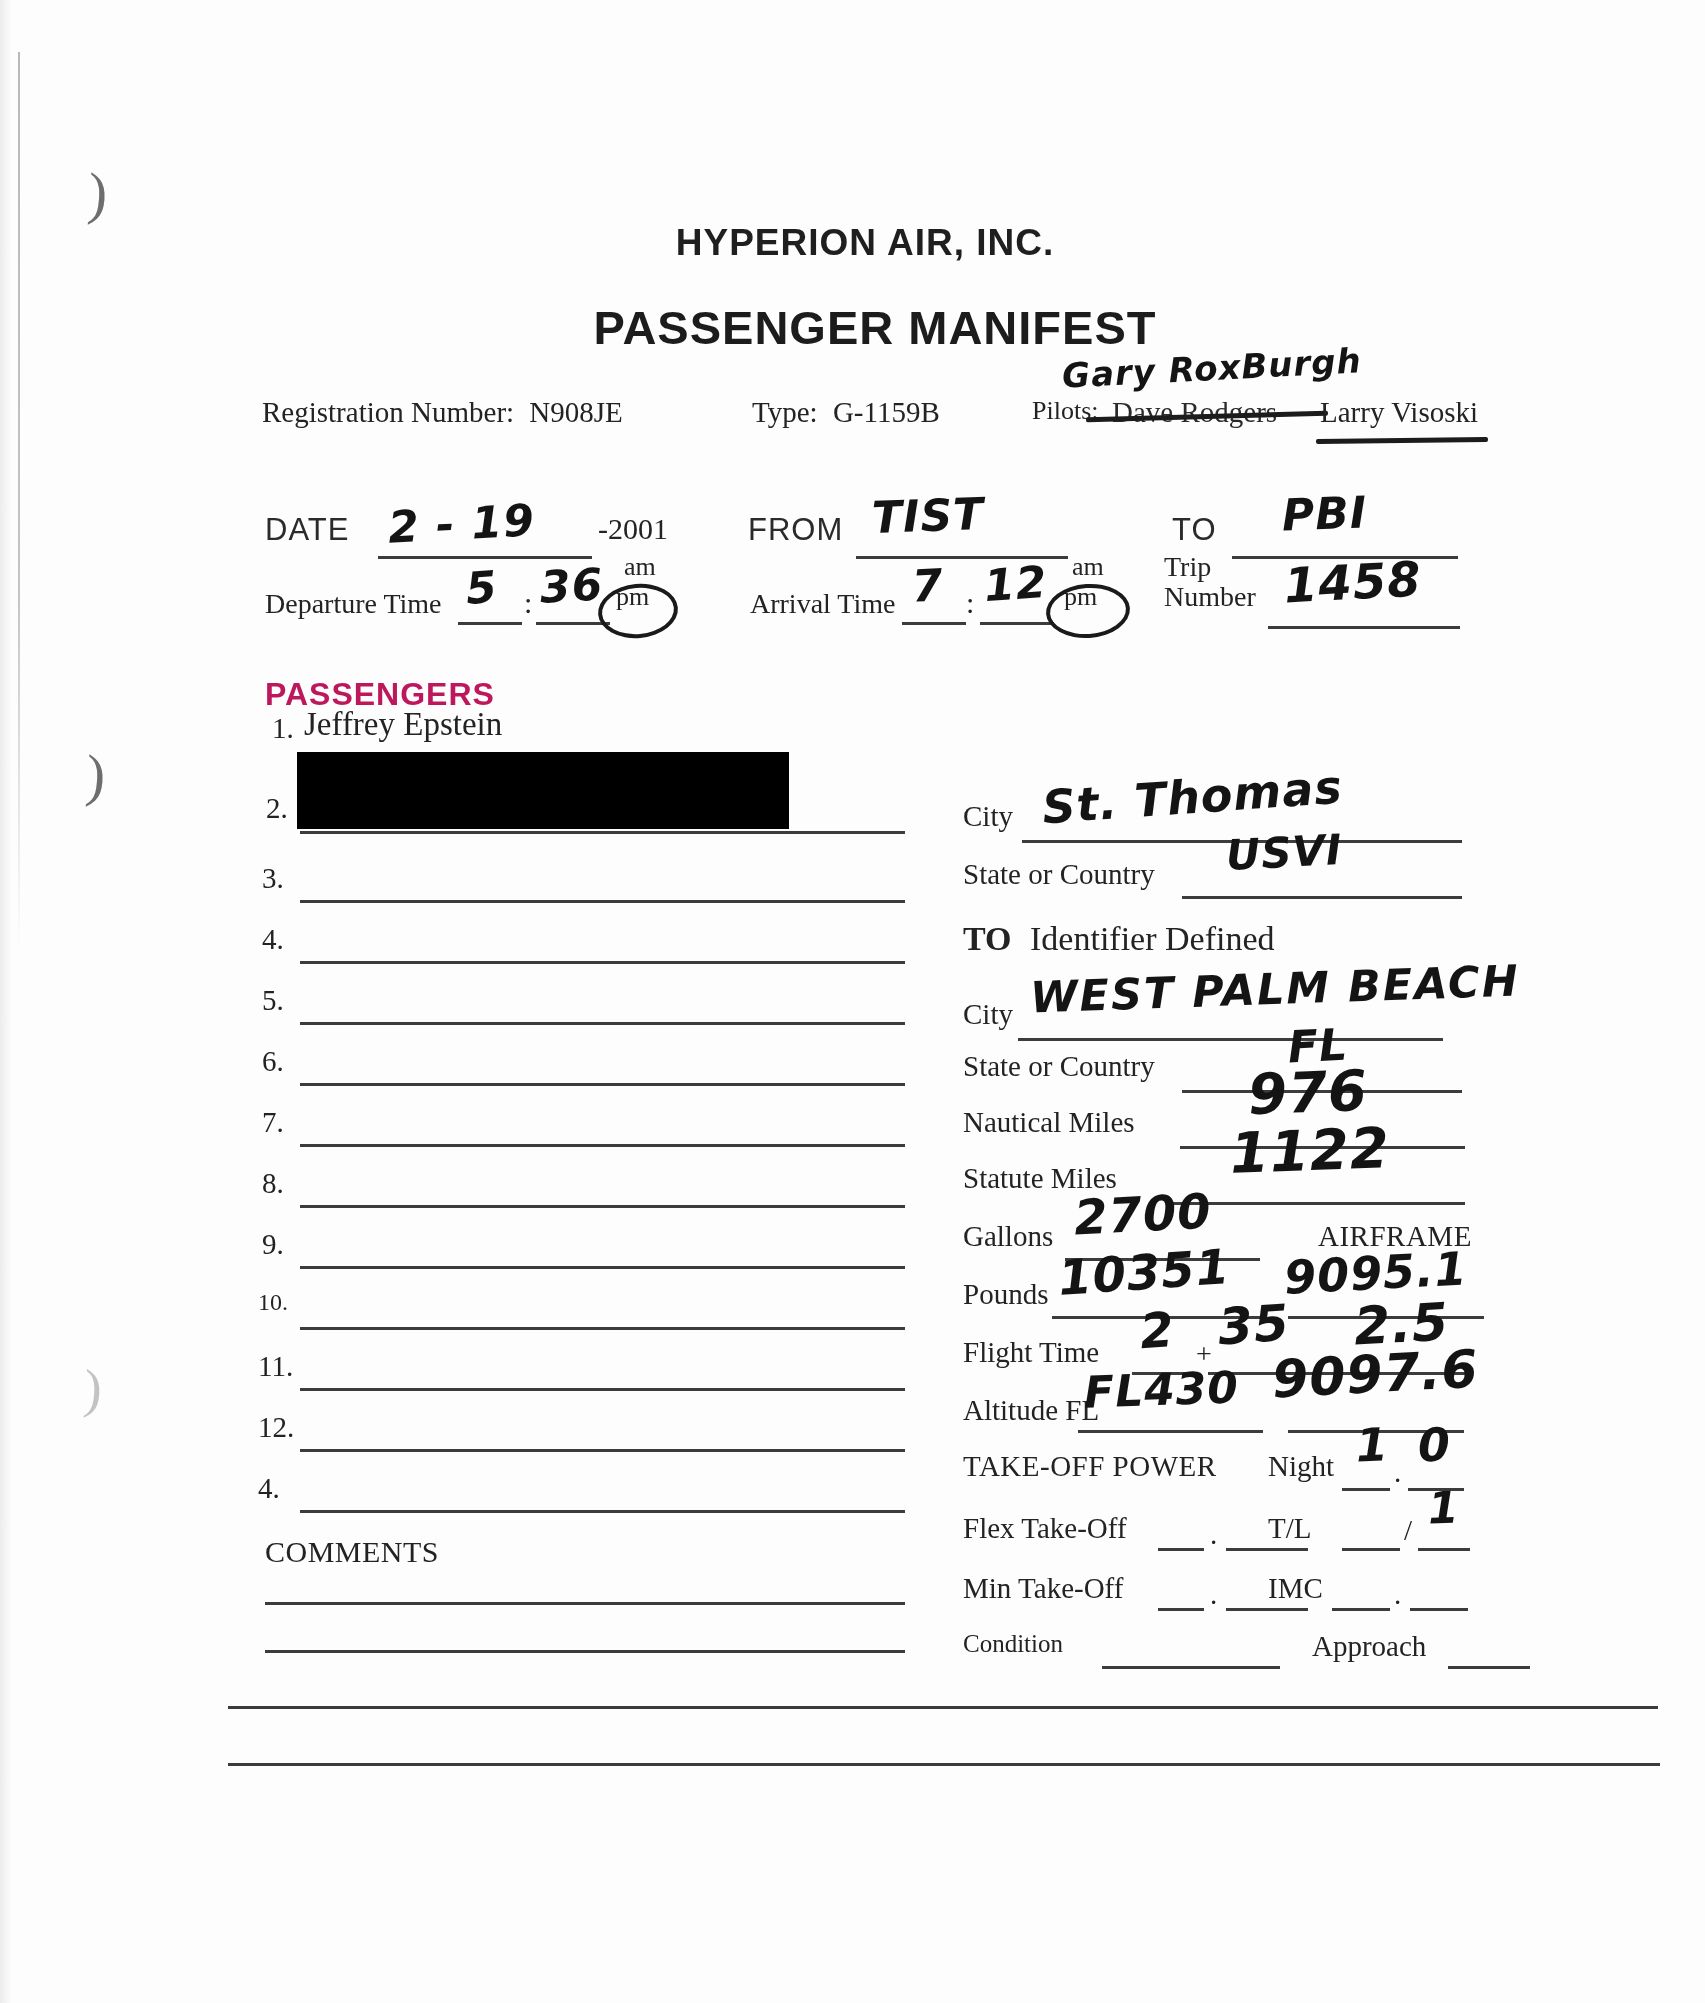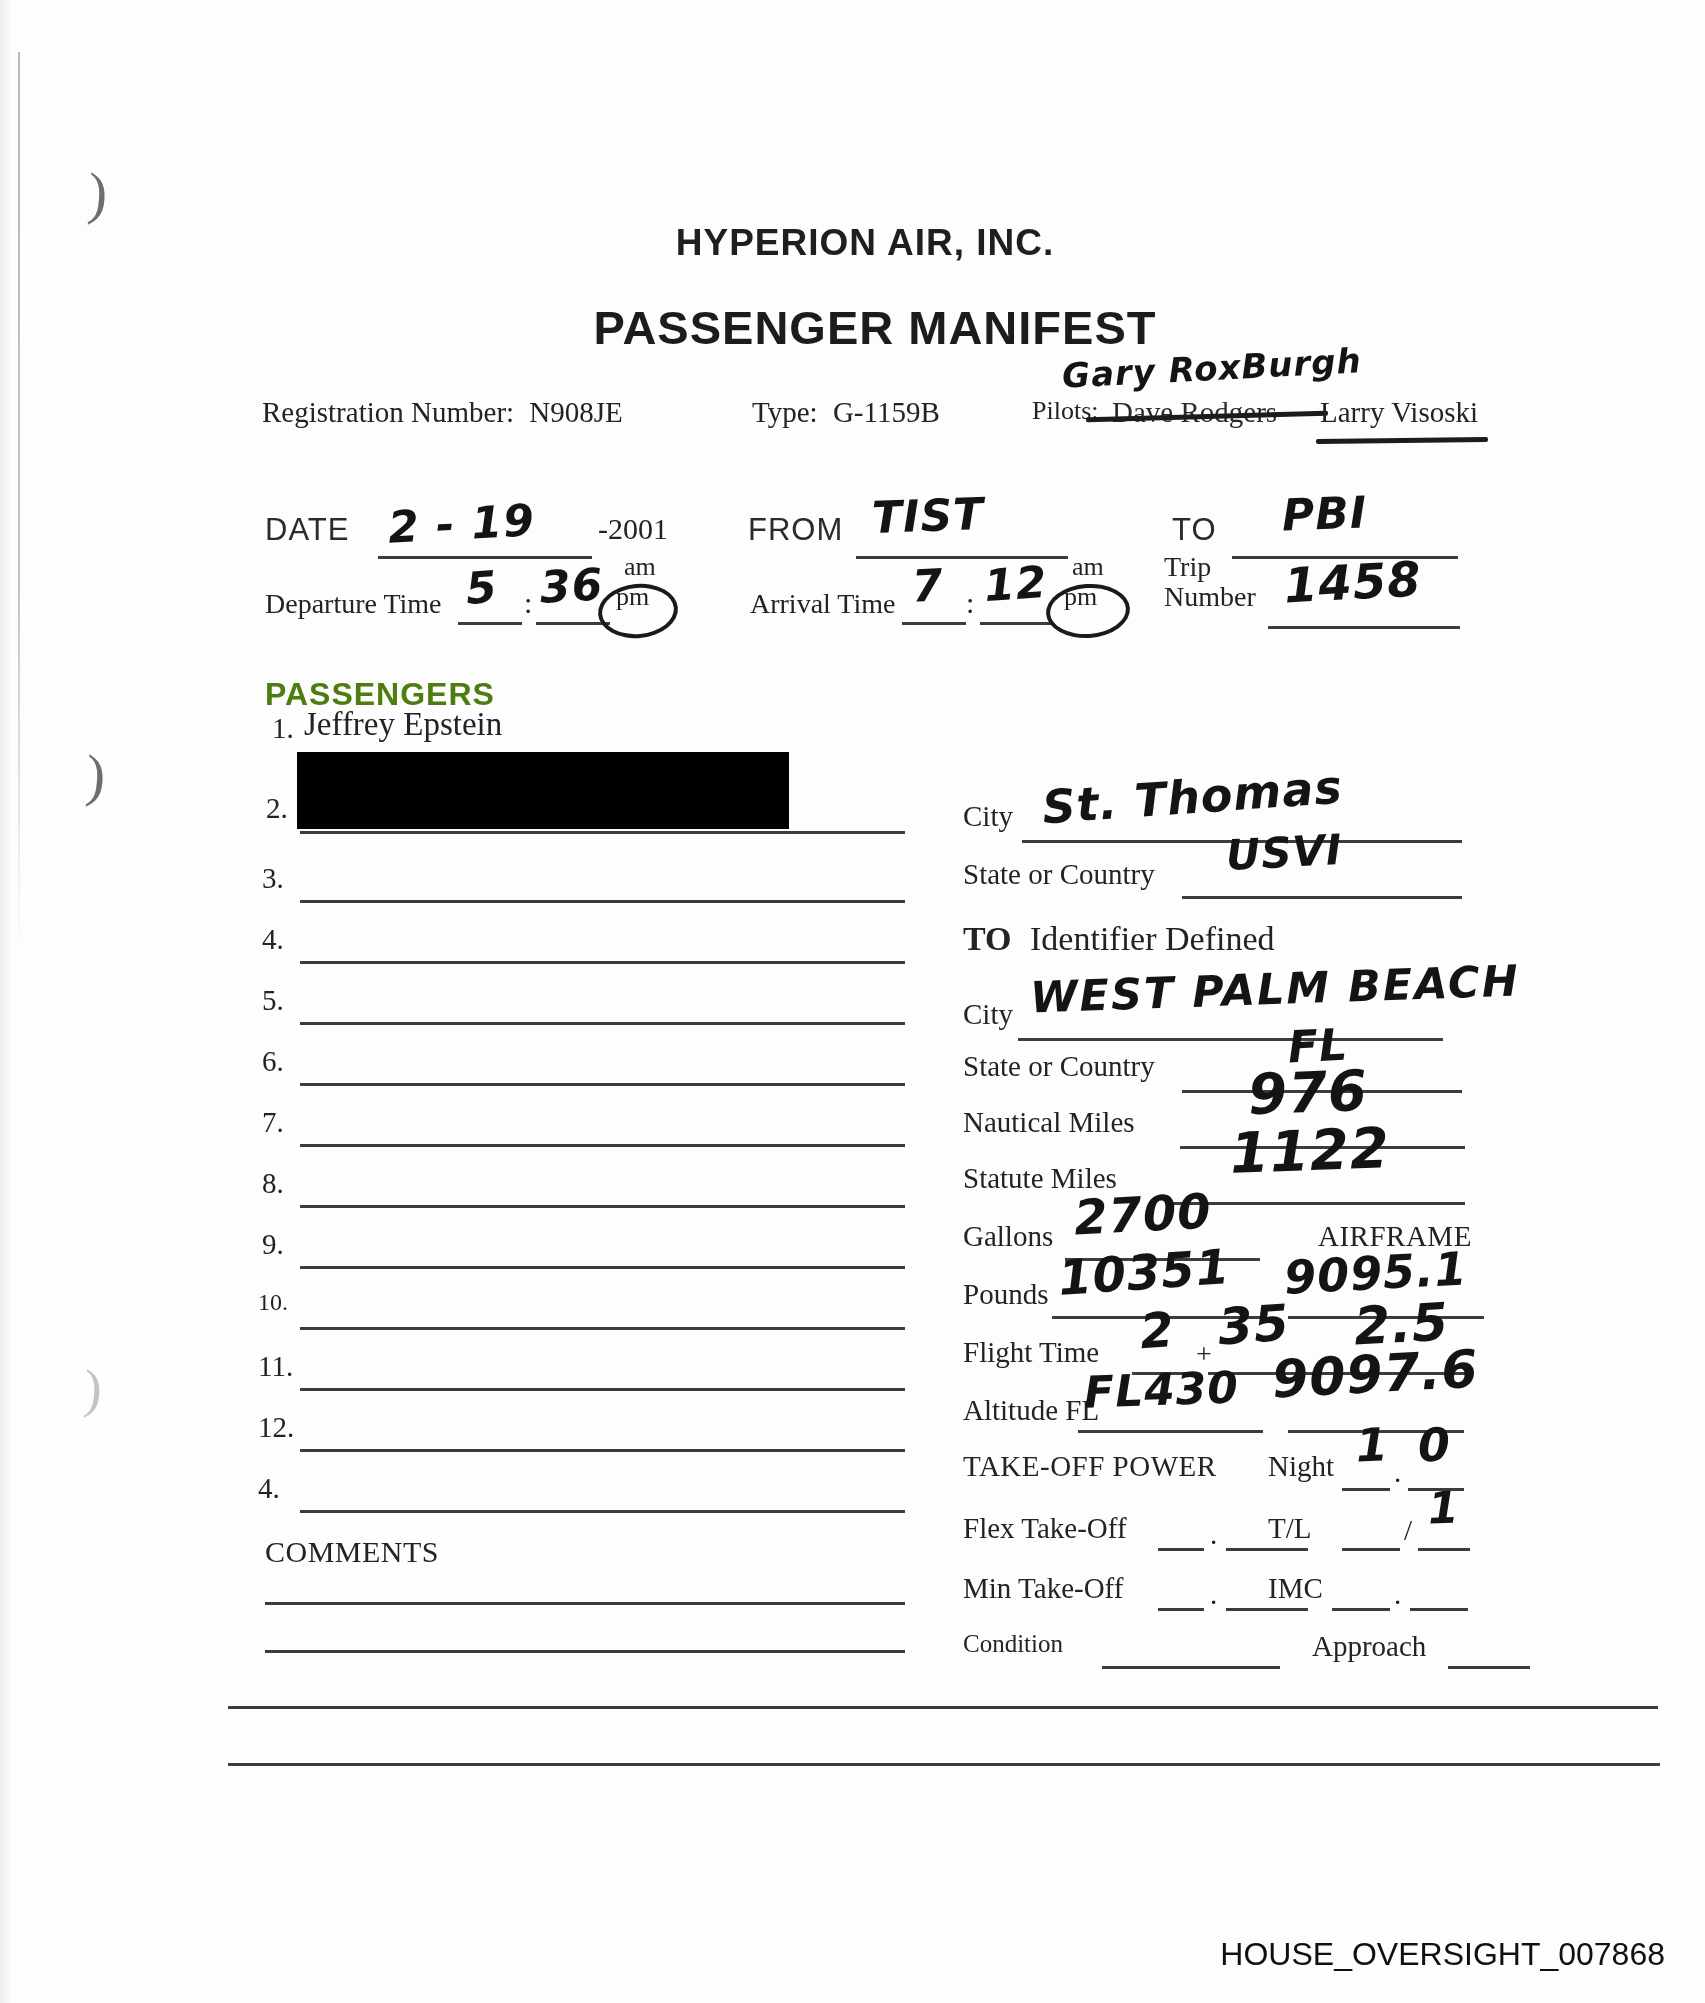--- a/index.html
+++ b/index.html
@@ -88,21 +88,21 @@
   </div>
   <div class="circ" style="left:1046px;top:584px;width:76px;height:46px;transform:rotate(-4deg);"></div>
 
   <div class="t stack" style="left:1164px;top:552px;font-size:28px;">
     <span style="display:block;">Trip</span>
     <span style="display:block;">Number</span>
   </div>
   <div class="ln" style="left:1268px;top:626px;width:192px;"></div>
   <div class="hw" style="left:1284px;top:554px;font-size:48px;transform:rotate(-3deg);">1458</div>
 
-  <div class="abs s" style="left:265px;top:676px;font-size:32px;letter-spacing:1px;color:#4d7c0f;font-weight:600;">PASSENGERS</div>
+  <div class="abs s" style="left:265px;top:676px;font-size:32px;letter-spacing:1px;color:#be185d;font-weight:600;">PASSENGERS</div>
 
   <div class="t" style="left:272px;top:712px;font-size:29px;">1.</div>
   <div class="t" style="left:304px;top:706px;font-size:33px;">Jeffrey Epstein</div>
 
   <div class="t" style="left:266px;top:792px;font-size:29px;">2.</div>
   <div class="ln" style="left:300px;top:831px;width:605px;"></div>
   <div class="redact" style="left:297px;top:752px;width:492px;height:77px;"></div>
 
   <div class="t" style="left:262px;top:862px;font-size:29px;">3.</div>
   <div class="ln" style="left:300px;top:900px;width:605px;"></div>
@@ -220,15 +220,14 @@
   <div class="t" style="left:1268px;top:1572px;font-size:29px;">IMC</div>
   <div class="ln" style="left:1332px;top:1608px;width:58px;"></div>
   <div class="t" style="left:1394px;top:1578px;font-size:29px;">.</div>
   <div class="ln" style="left:1410px;top:1608px;width:58px;"></div>
 
   <div class="t" style="left:963px;top:1630px;font-size:25px;">Condition</div>
   <div class="ln" style="left:1102px;top:1666px;width:178px;"></div>
   <div class="t" style="left:1312px;top:1630px;font-size:29px;">Approach</div>
   <div class="ln" style="left:1448px;top:1666px;width:82px;"></div>
 
-  <div class="abs s" style="left:1095px;top:1936px;width:570px;text-align:right;font-size:32px;color:#101010;">HOUSE_OVERSIGHT_007868</div>
 
 </div>
 
 </body></html>

